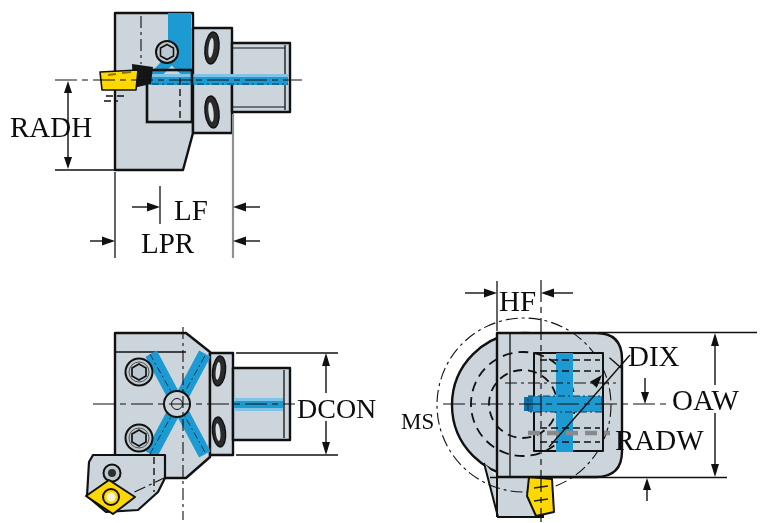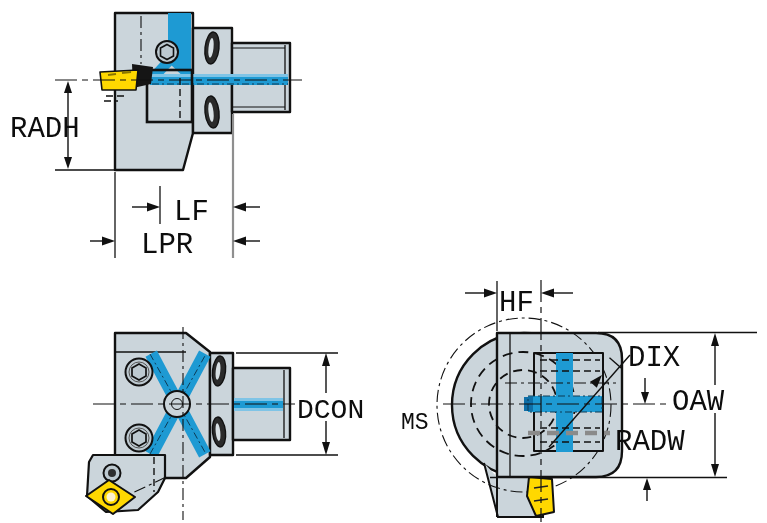--- a/index.html
+++ b/index.html
@@ -1,17 +1,17 @@
 <!DOCTYPE html>
 <html><head>
 <meta charset="utf-8">
 <style>
   html,body{margin:0;padding:0;background:#fff;}
   .stage{position:relative;width:767px;height:523px;background:#fff;overflow:hidden;
-         font-family:Liberation Mono, monospace;}
+         font-family:Liberation Serif, serif;}
   svg{display:block;}
   
   .body-fill{fill:#cbd5db;stroke:#111;stroke-width:2.4;stroke-linejoin:round;}
   .body-fill2{fill:#c6d1d8;stroke:#111;stroke-width:2;stroke-linejoin:round;}
   .nofill{fill:none;}
   .ln{stroke:#111;stroke-width:1.3;fill:none;}
   .ln2{stroke:#111;stroke-width:2;fill:none;}
   .thin{stroke:#111;stroke-width:1;fill:none;}
   .cl{stroke:#111;stroke-width:1.2;fill:none;stroke-dasharray:22 5 6 5;}
   .dash{stroke:#111;stroke-width:1.4;fill:none;stroke-dasharray:7 4;}

